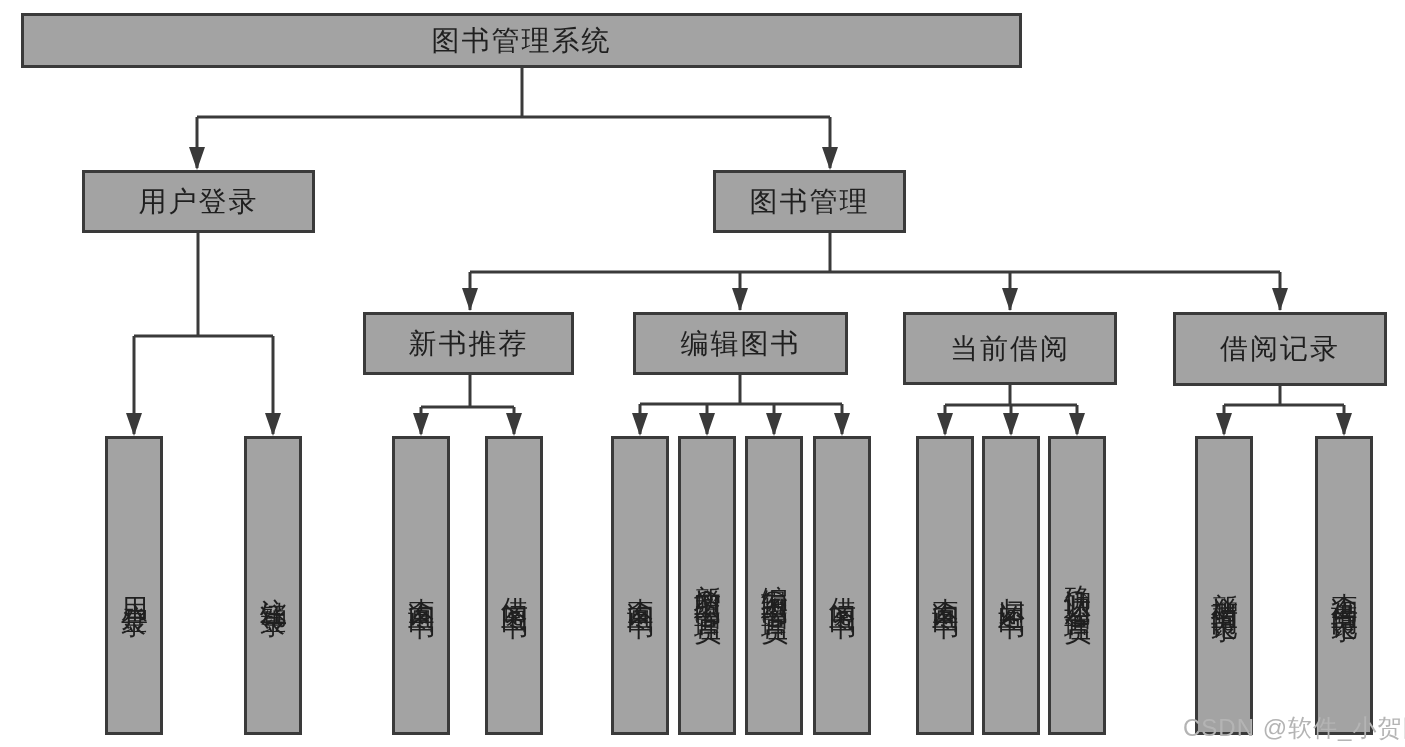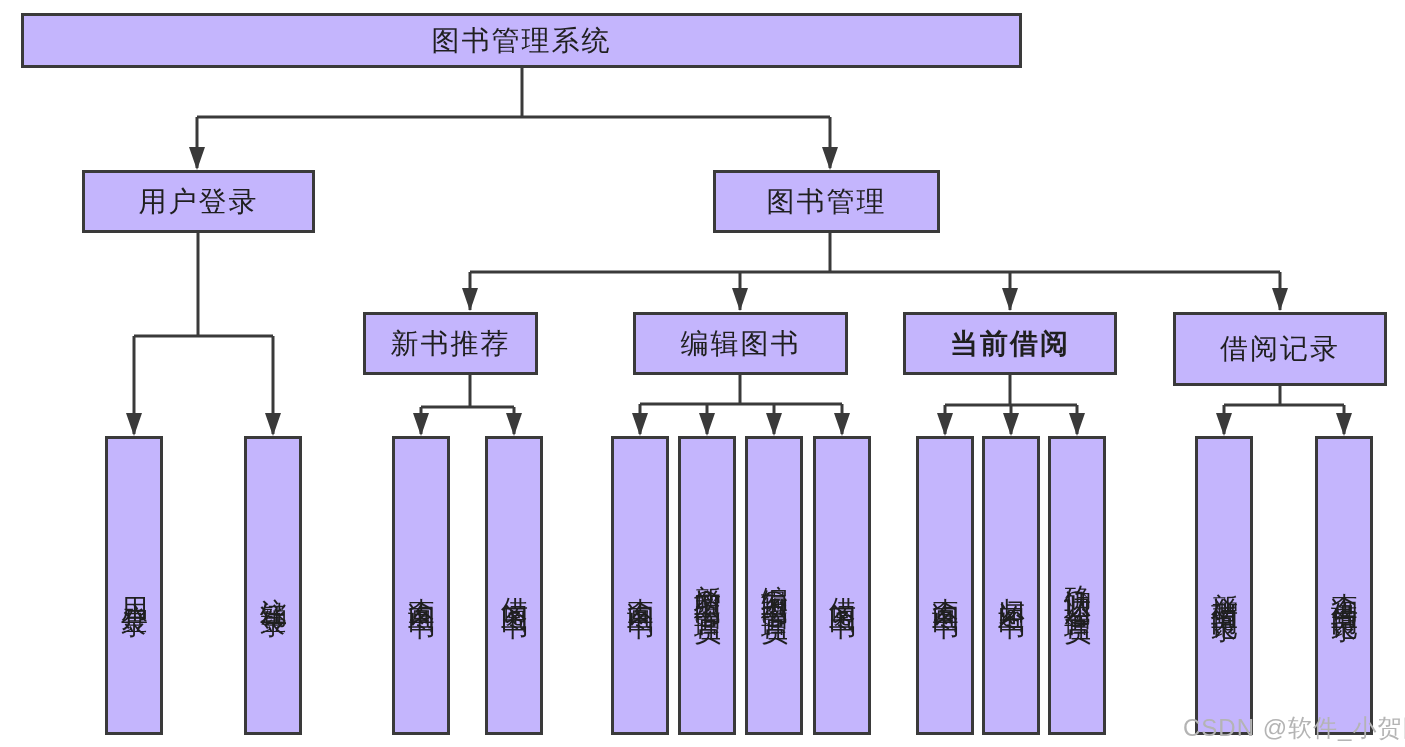--- a/index.html
+++ b/index.html
@@ -16,21 +16,21 @@
     overflow:hidden;
   }
   .stage{position:relative;width:1405px;height:747px;}
   .wires{position:absolute;left:0;top:0;width:1405px;height:747px;pointer-events:none;}
   .wires .stroke{stroke:var(--line);stroke-width:3;fill:none;}
   .wires .head{fill:var(--line);stroke:none;}
   .node{
     position:absolute;
     box-sizing:border-box;
     border:3px solid var(--line);
-    background:#c4b5fd;
+    background:#a3a3a3;
     display:flex;align-items:center;justify-content:center;
     color:var(--text);
     font-size:28px;
     letter-spacing:2px;
     white-space:nowrap;
   }
   .leaf{
     writing-mode:vertical-rl;
     text-orientation:mixed;
     font-size:27px;
@@ -112,25 +112,25 @@
     <polygon class="head" points="945,436 937,413 953,413"></polygon>
     <polygon class="head" points="1011,436 1003,413 1019,413"></polygon>
     <polygon class="head" points="1077,436 1069,413 1085,413"></polygon>
     <polygon class="head" points="1224,436 1216,413 1232,413"></polygon>
     <polygon class="head" points="1344,436 1336,413 1352,413"></polygon>
   </svg>
 
   <div class="node" style="left:21px;top:13px;width:1001px;height:55px;">图书管理系统</div>
 
   <div class="node" style="left:82px;top:170px;width:233px;height:63px;">用户登录</div>
-  <div class="node" style="left:713px;top:170px;width:227px;height:63px;">图书管理</div>
+  <div class="node" style="left:713px;top:170px;width:193px;height:63px;">图书管理</div>
 
-  <div class="node" style="left:363px;top:312px;width:175px;height:63px;">新书推荐</div>
+  <div class="node" style="left:363px;top:312px;width:211px;height:63px;">新书推荐</div>
   <div class="node" style="left:633px;top:312px;width:215px;height:63px;">编辑图书</div>
-  <div class="node" style="left:903px;top:312px;width:214px;height:63px;font-weight:bold;">当前借阅</div>
+  <div class="node" style="left:903px;top:312px;width:214px;height:73px;">当前借阅</div>
   <div class="node" style="left:1173px;top:312px;width:214px;height:74px;">借阅记录</div>
 
   <div class="node leaf" style="left:105px;top:436px;width:58px;height:299px;">用户登录</div>
   <div class="node leaf" style="left:244px;top:436px;width:58px;height:299px;">注销登录</div>
 
   <div class="node leaf" style="left:392px;top:436px;width:58px;height:299px;">查询图书</div>
   <div class="node leaf" style="left:485px;top:436px;width:58px;height:299px;">借阅图书</div>
 
   <div class="node leaf" style="left:611px;top:436px;width:58px;height:299px;">查询图书</div>
   <div class="node leaf" style="left:678px;top:436px;width:58px;height:299px;">新增图书（管理员）</div>

